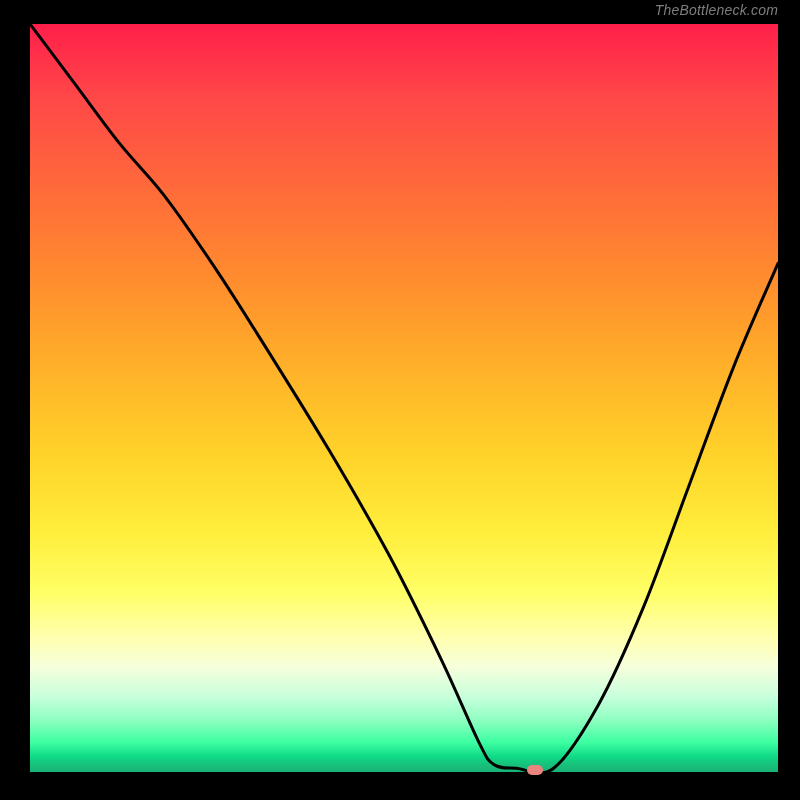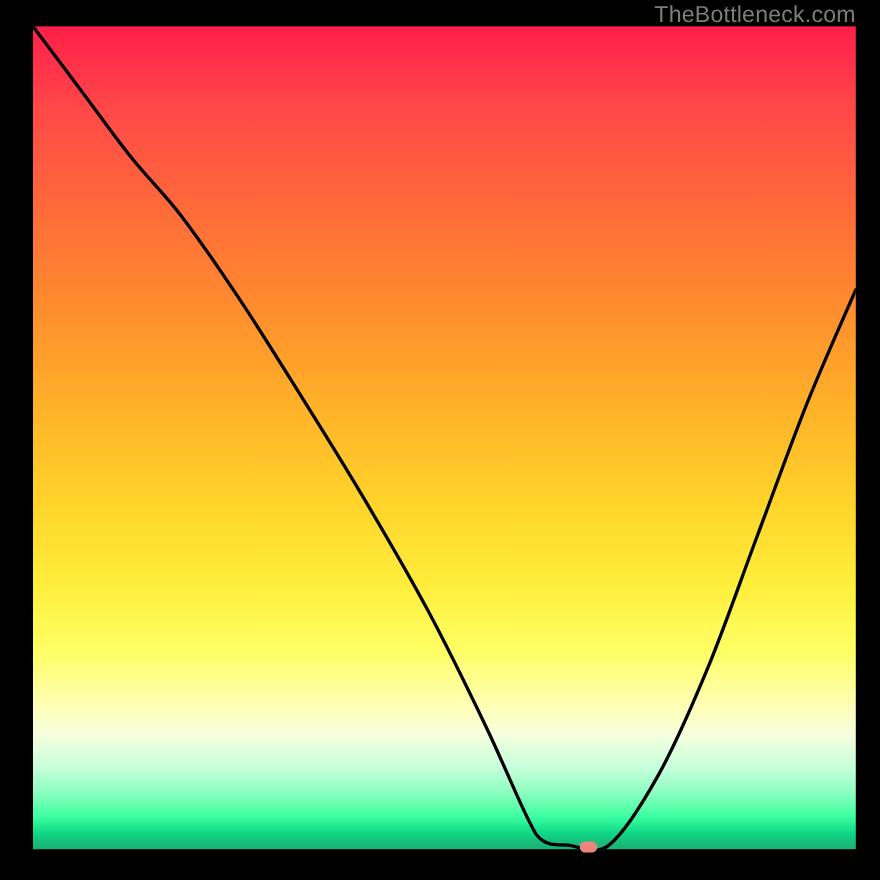--- a/index.html
+++ b/index.html
@@ -64,23 +64,24 @@
     height: 10px;
     border-radius: 5px;
     background: #e9847f;
     transform: translate(-50%, -50%);
   }
   .watermark {
     position: absolute;
     top: 2px;
     right: 22px;
     color: #7d7d7d;
-    font-size: 21px;
+    font-size: 14px;
     font-weight: 500;
     letter-spacing: 0.2px;
+    font-style: italic;
   }
 </style>
 </head>
 <body>
 
 <div class="frame">
 
   <div class="plot-area">
     <div class="gradient-bg"></div>
 

